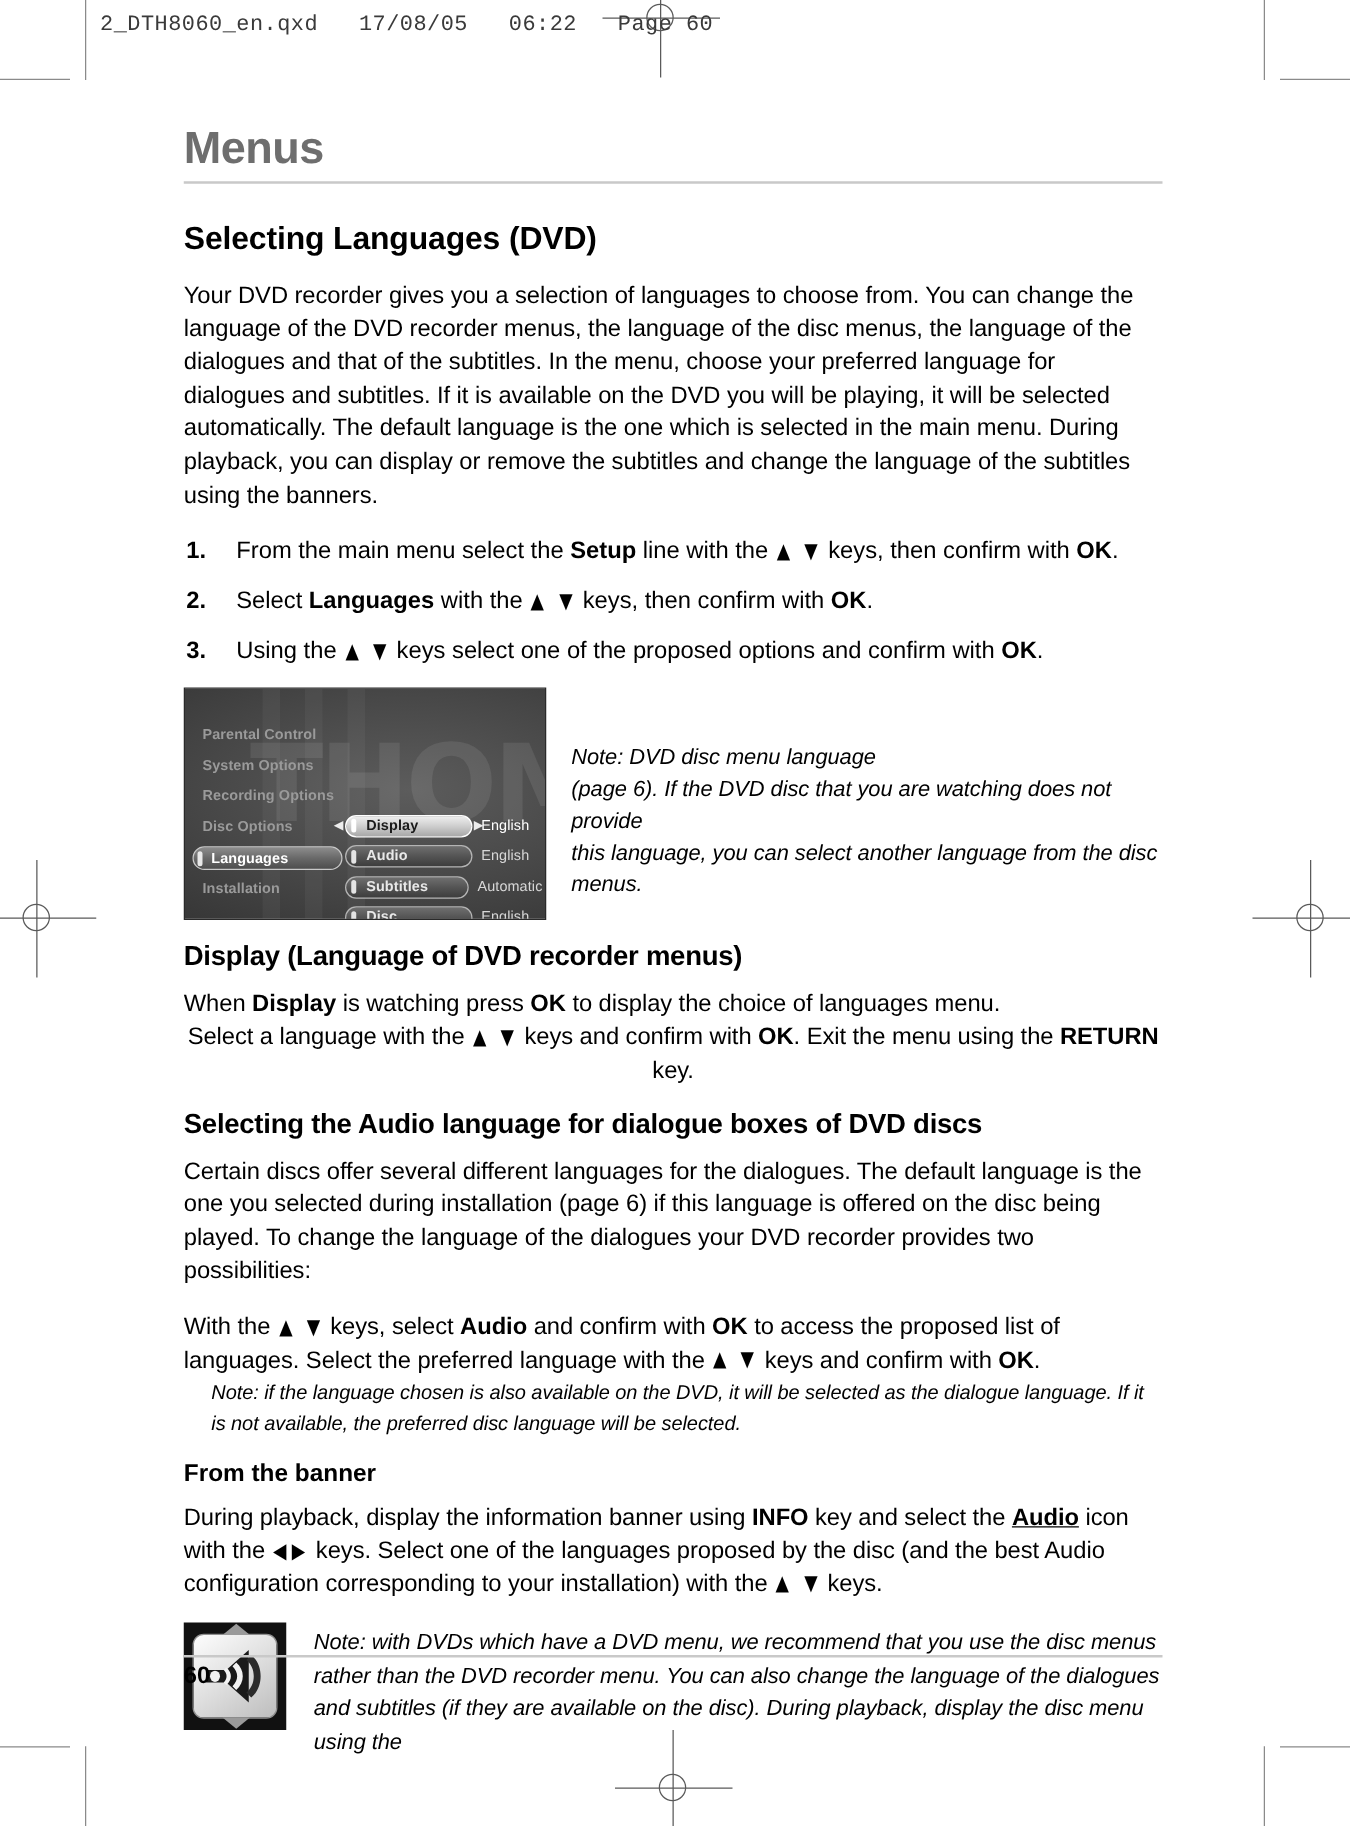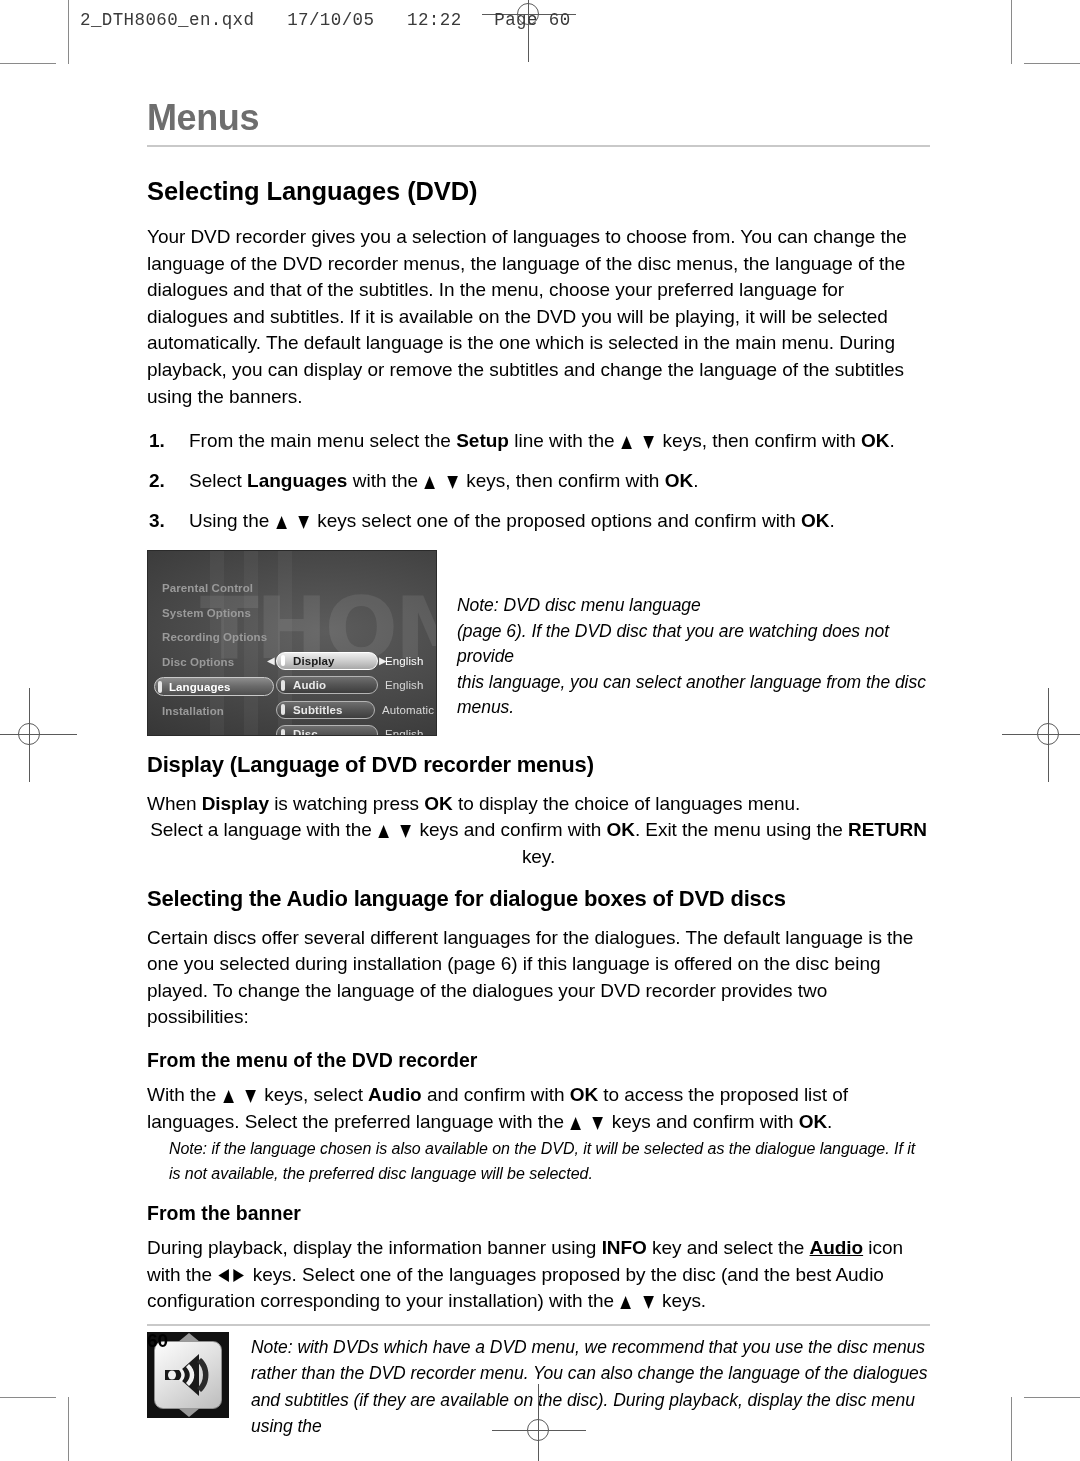--- a/index.html
+++ b/index.html
@@ -394,21 +394,21 @@
     <div class="hline"></div>
     <div class="ring"></div>
 </div>
 <div class="reg-mark" style="left:506px; top:-8px;">
   <div class="vline"></div>
     <div class="hline"></div>
     <div class="ring"></div>
 </div>
 
 <div class="file-header">
-  <div class="txt">2_DTH8060_en.qxd   17/10/05   12:22   Page 60</div>
+  <div class="txt">2_DTH8060_en.qxd   17/08/05   06:22   Page 60</div>
 </div>
 
 <div class="page">
   <div class="content">
 
     <div class="chapter-title">Menus</div>
     <div class="rule"></div>
 
     <h1 class="title">Selecting Languages (DVD)</h1>
 
@@ -475,21 +475,20 @@
     <h2 class="subhead" style="margin-top:12px;">Display (Language of DVD recorder menus)</h2>
 
 
     <p class="body tight"><span>When </span><b>Display</b><span> is watching press </span><b>OK</b><span> to display the choice of languages menu.</span></p>
 
     <p class="body" style="margin-bottom:16px;text-align:center;"><span>Select a language with the </span><span class="keypair"><span class="key up"></span>&nbsp;<span class="key down"></span></span><span> keys and confirm with </span><b>OK</b><span>. Exit the menu using the </span><b>RETURN</b><span> key.</span></p>
 
     <h2 class="subhead">Selecting the Audio language for dialogue boxes of DVD discs</h2>
     <p class="body" style="margin-bottom:18px;">Certain discs offer several different languages for the dialogues. The default language is the one you selected during installation (page 6) if this language is offered on the disc being played. To change the language of the dialogues your DVD recorder provides two possibilities:</p>
 
-    <h3 class="minihead">From the menu of the DVD recorder</h3>
     <p class="body tight"><span>With the </span><span class="keypair"><span class="key up"></span>&nbsp;<span class="key down"></span></span><span> keys, select </span><b>Audio</b><span> and confirm with </span><b>OK</b><span> to access the proposed list of languages. Select the preferred language with the </span><span class="keypair"><span class="key up"></span>&nbsp;<span class="key down"></span></span><span> keys and confirm with </span><b>OK</b><span>.</span></p>
 
     <p class="note indented" style="margin-bottom:16px;">Note: if the language chosen is also available on the DVD, it will be selected as the dialogue language. If it is not available, the preferred disc language will be selected.</p>
 
     <h3 class="minihead">From the banner</h3>
     <p class="body"><span>During playback, display the information banner using </span><b>INFO</b><span> key and select the </span><b class="u">Audio</b><span> icon with the </span><span class="keypair"><span class="key left"></span><span class="key right"></span></span><span> keys. Select one of the languages proposed by the disc (and the best Audio configuration corresponding to your installation) with the </span><span class="keypair"><span class="key up"></span>&nbsp;<span class="key down"></span></span><span> keys.</span></p>
 
     <div class="icon-row">
       <div class="audio-icon">
         <div class="inner">

